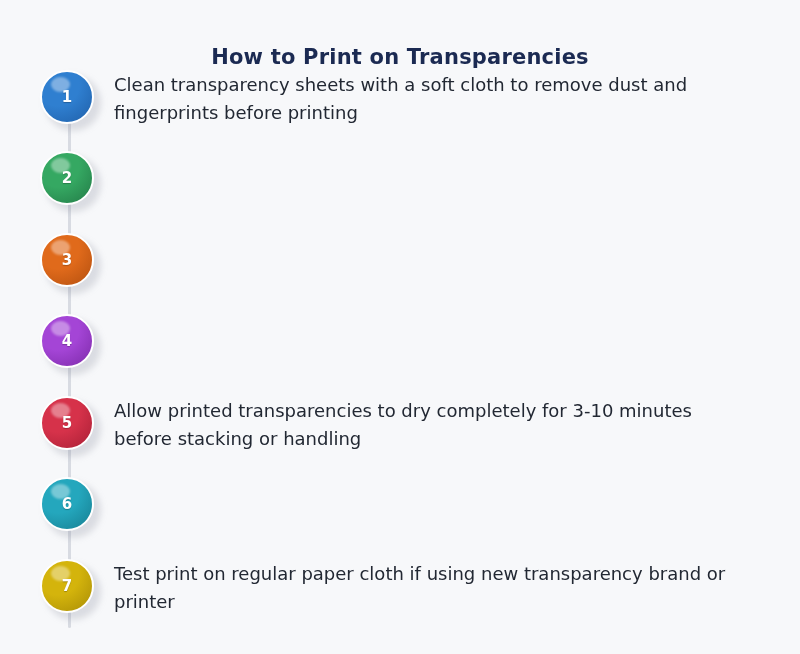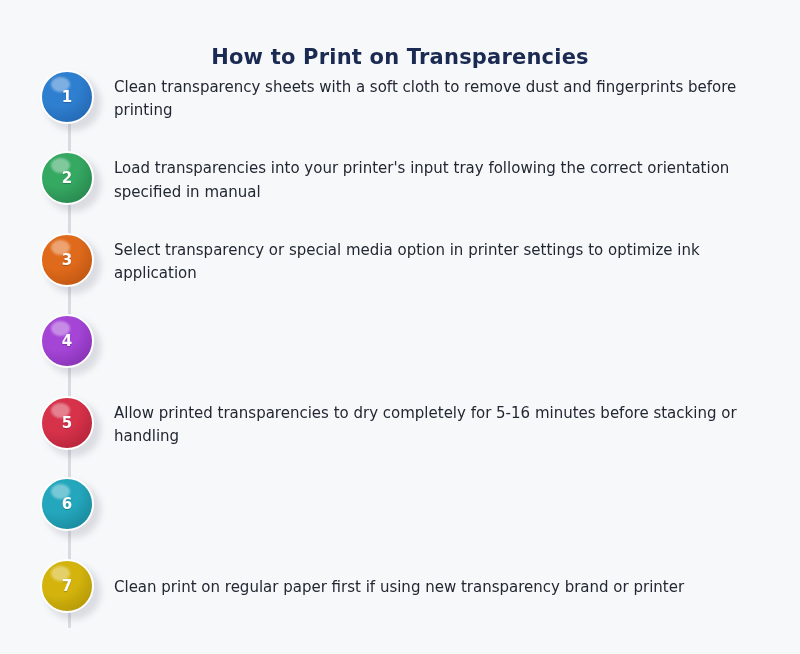--- a/index.html
+++ b/index.html
@@ -104,21 +104,21 @@
     position: relative;
     z-index: 3;
     text-shadow: 0 1px 1px rgba(0,0,0,0.25);
   }
   .step-text {
     position: absolute;
     left: 114px;
     width: 640px;
     top: 50%;
     transform: translateY(-50%);
-    font-size: 15px;
+    font-size: 18px;
     line-height: 1.55;
     color: #222833;
   }
 </style>
 </head>
 <body style="background: rgb(247, 248, 250);">
 
 <div id="page">
 
   <div id="title" style="color: rgb(27, 42, 82);">How to Print on Transparencies</div>
@@ -138,70 +138,68 @@
     </div>
 
     <div class="step">
       <div class="badge-wrap">
         <div class="badge-shadow"></div>
         <div class="badge" style="background: radial-gradient(circle at 32% 26%, rgb(53, 168, 98) 0%, rgb(53, 168, 98) 42%, rgb(34, 122, 70) 100%);">
           <div class="gloss"></div>
           <span class="num">2</span>
         </div>
       </div>
-      <div class="step-text">Load transparencies into your printer's input tray following the correct orientation specified in manual</div>
     </div>
 
     <div class="step">
       <div class="badge-wrap">
         <div class="badge-shadow"></div>
         <div class="badge" style="background: radial-gradient(circle at 32% 26%, rgb(224, 106, 27) 0%, rgb(224, 106, 27) 42%, rgb(179, 79, 15) 100%);">
           <div class="gloss"></div>
           <span class="num">3</span>
         </div>
       </div>
-      <div class="step-text">Select transparency or special media option in printer settings to optimize ink application</div>
     </div>
 
     <div class="step">
       <div class="badge-wrap">
         <div class="badge-shadow"></div>
         <div class="badge" style="background: radial-gradient(circle at 32% 26%, rgb(164, 69, 214) 0%, rgb(164, 69, 214) 42%, rgb(124, 42, 168) 100%);">
           <div class="gloss"></div>
           <span class="num">4</span>
         </div>
       </div>
     </div>
 
     <div class="step">
       <div class="badge-wrap">
         <div class="badge-shadow"></div>
         <div class="badge" style="background: radial-gradient(circle at 32% 26%, rgb(214, 50, 74) 0%, rgb(214, 50, 74) 42%, rgb(168, 31, 53) 100%);">
           <div class="gloss"></div>
           <span class="num">5</span>
         </div>
       </div>
-      <div class="step-text">Allow printed transparencies to dry completely for 5-16 minutes before stacking or handling</div>
+      <div class="step-text">Allow printed transparencies to dry completely for 3-10 minutes before stacking or handling</div>
     </div>
 
     <div class="step">
       <div class="badge-wrap">
         <div class="badge-shadow"></div>
         <div class="badge" style="background: radial-gradient(circle at 32% 26%, rgb(36, 167, 189) 0%, rgb(36, 167, 189) 42%, rgb(22, 125, 144) 100%);">
           <div class="gloss"></div>
           <span class="num">6</span>
         </div>
       </div>
     </div>
 
     <div class="step">
       <div class="badge-wrap">
         <div class="badge-shadow"></div>
         <div class="badge" style="background: radial-gradient(circle at 32% 26%, rgb(212, 180, 12) 0%, rgb(212, 180, 12) 42%, rgb(168, 140, 6) 100%);">
           <div class="gloss"></div>
           <span class="num">7</span>
         </div>
       </div>
-      <div class="step-text">Clean print on regular paper first if using new transparency brand or printer</div>
+      <div class="step-text">Test print on regular paper cloth if using new transparency brand or printer</div>
     </div>
 
   </div>
 </div>
 
 </body></html>

